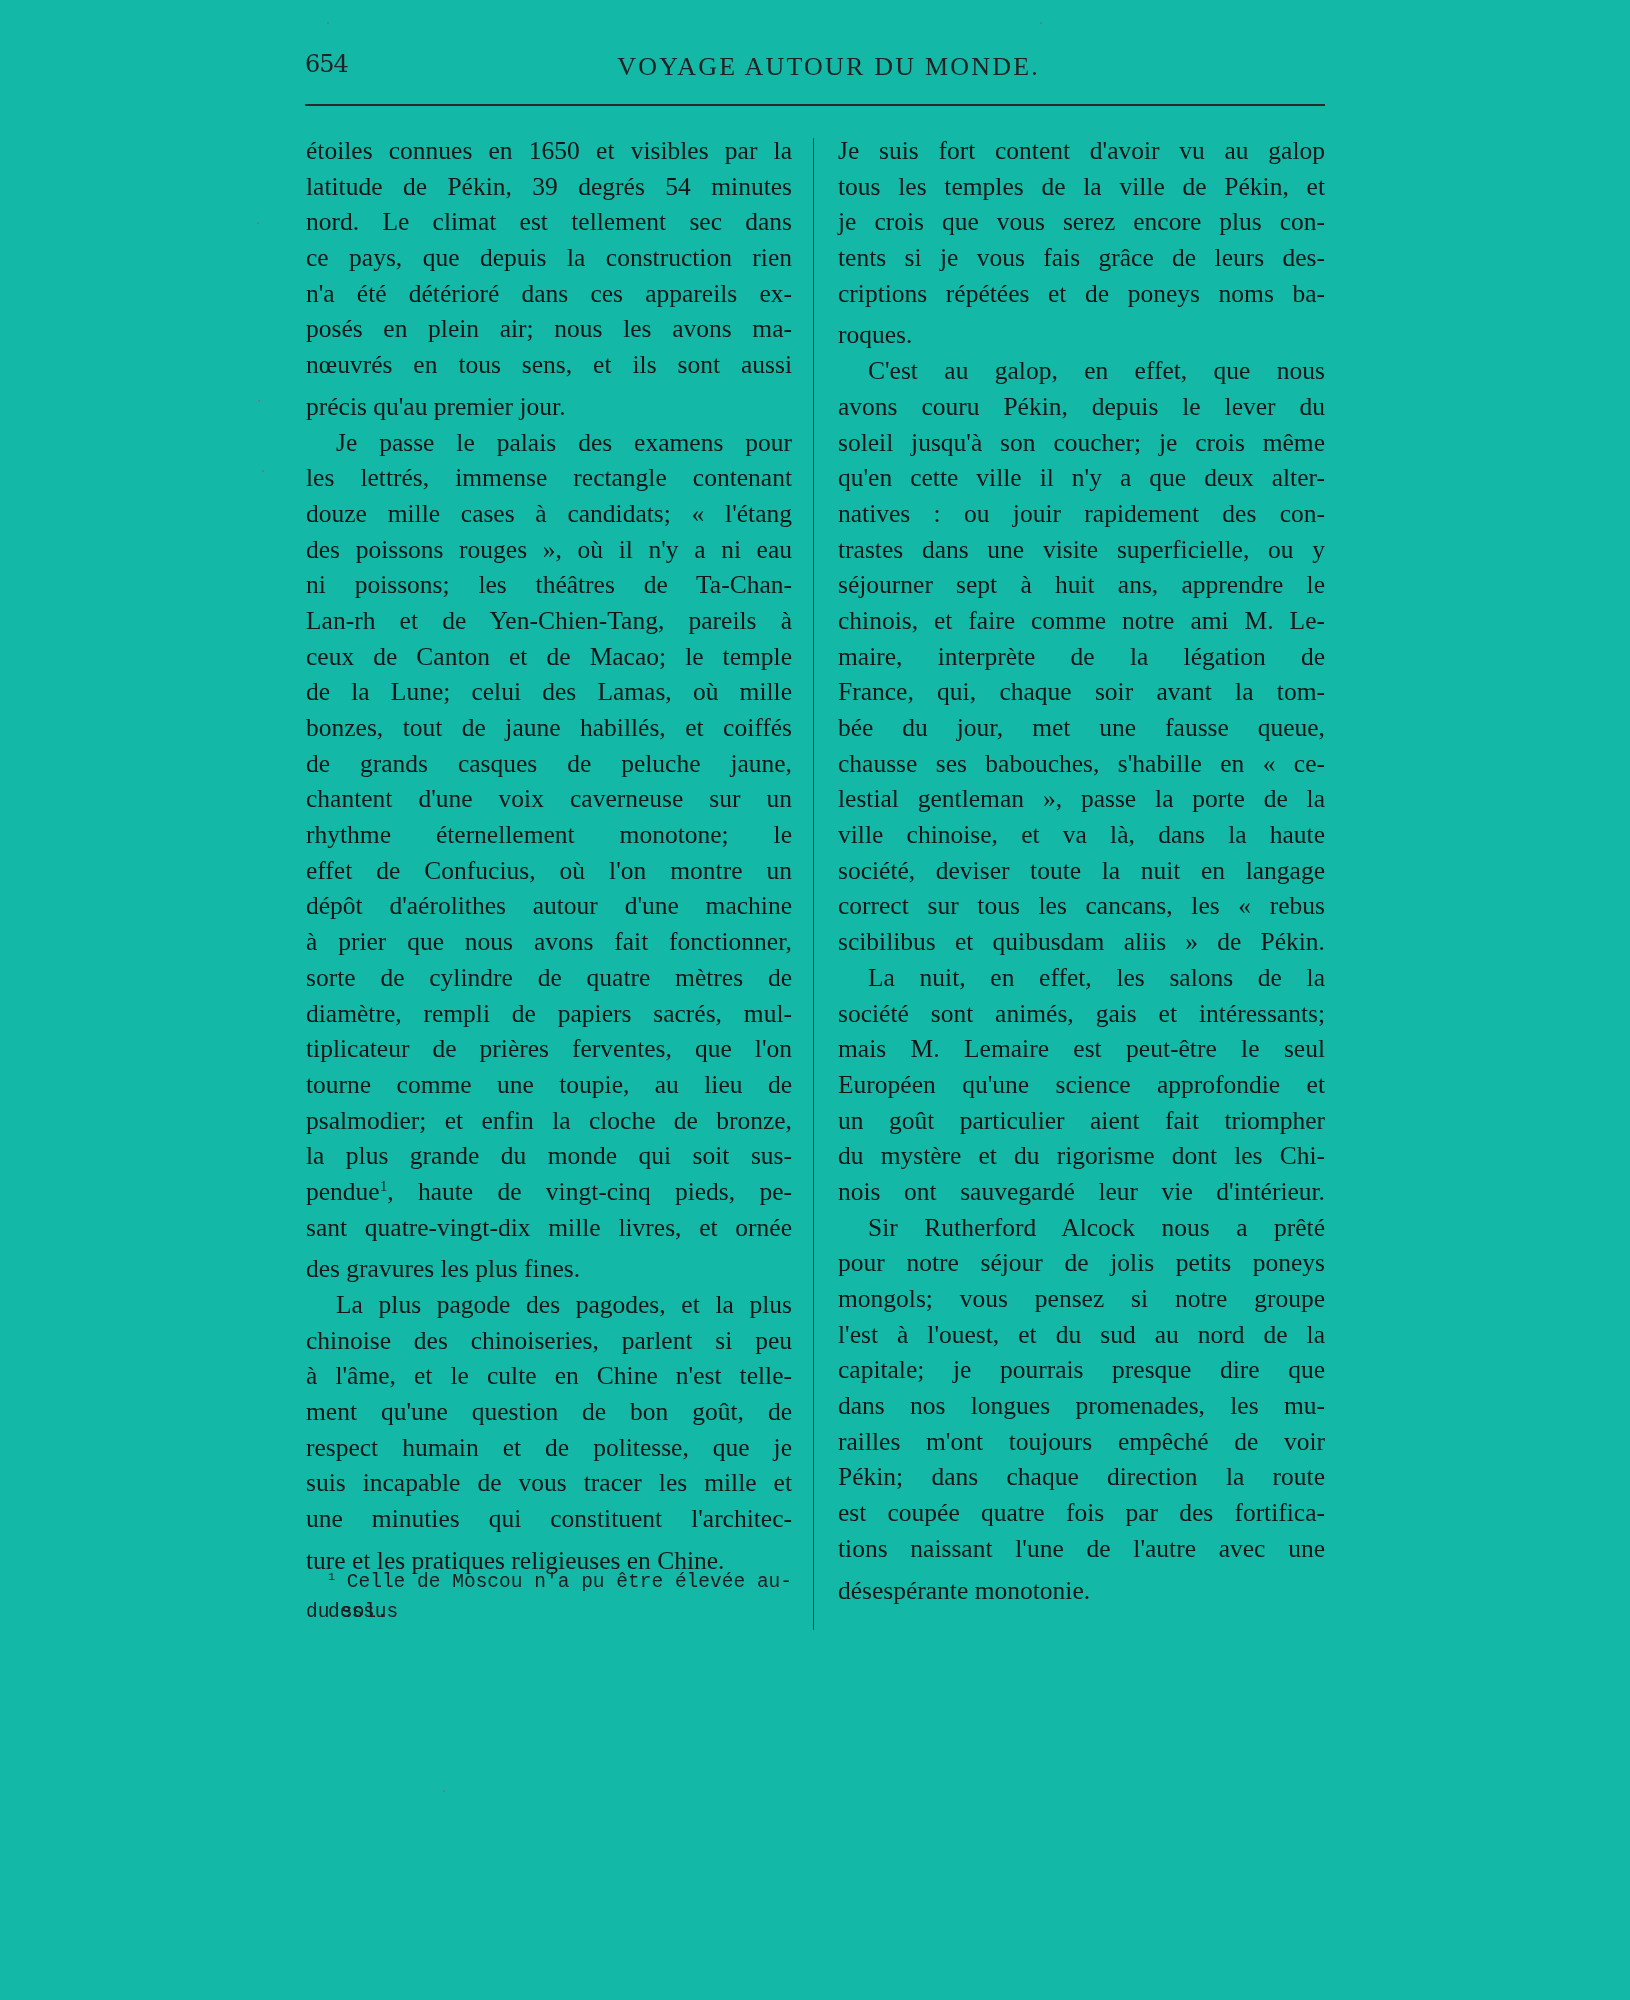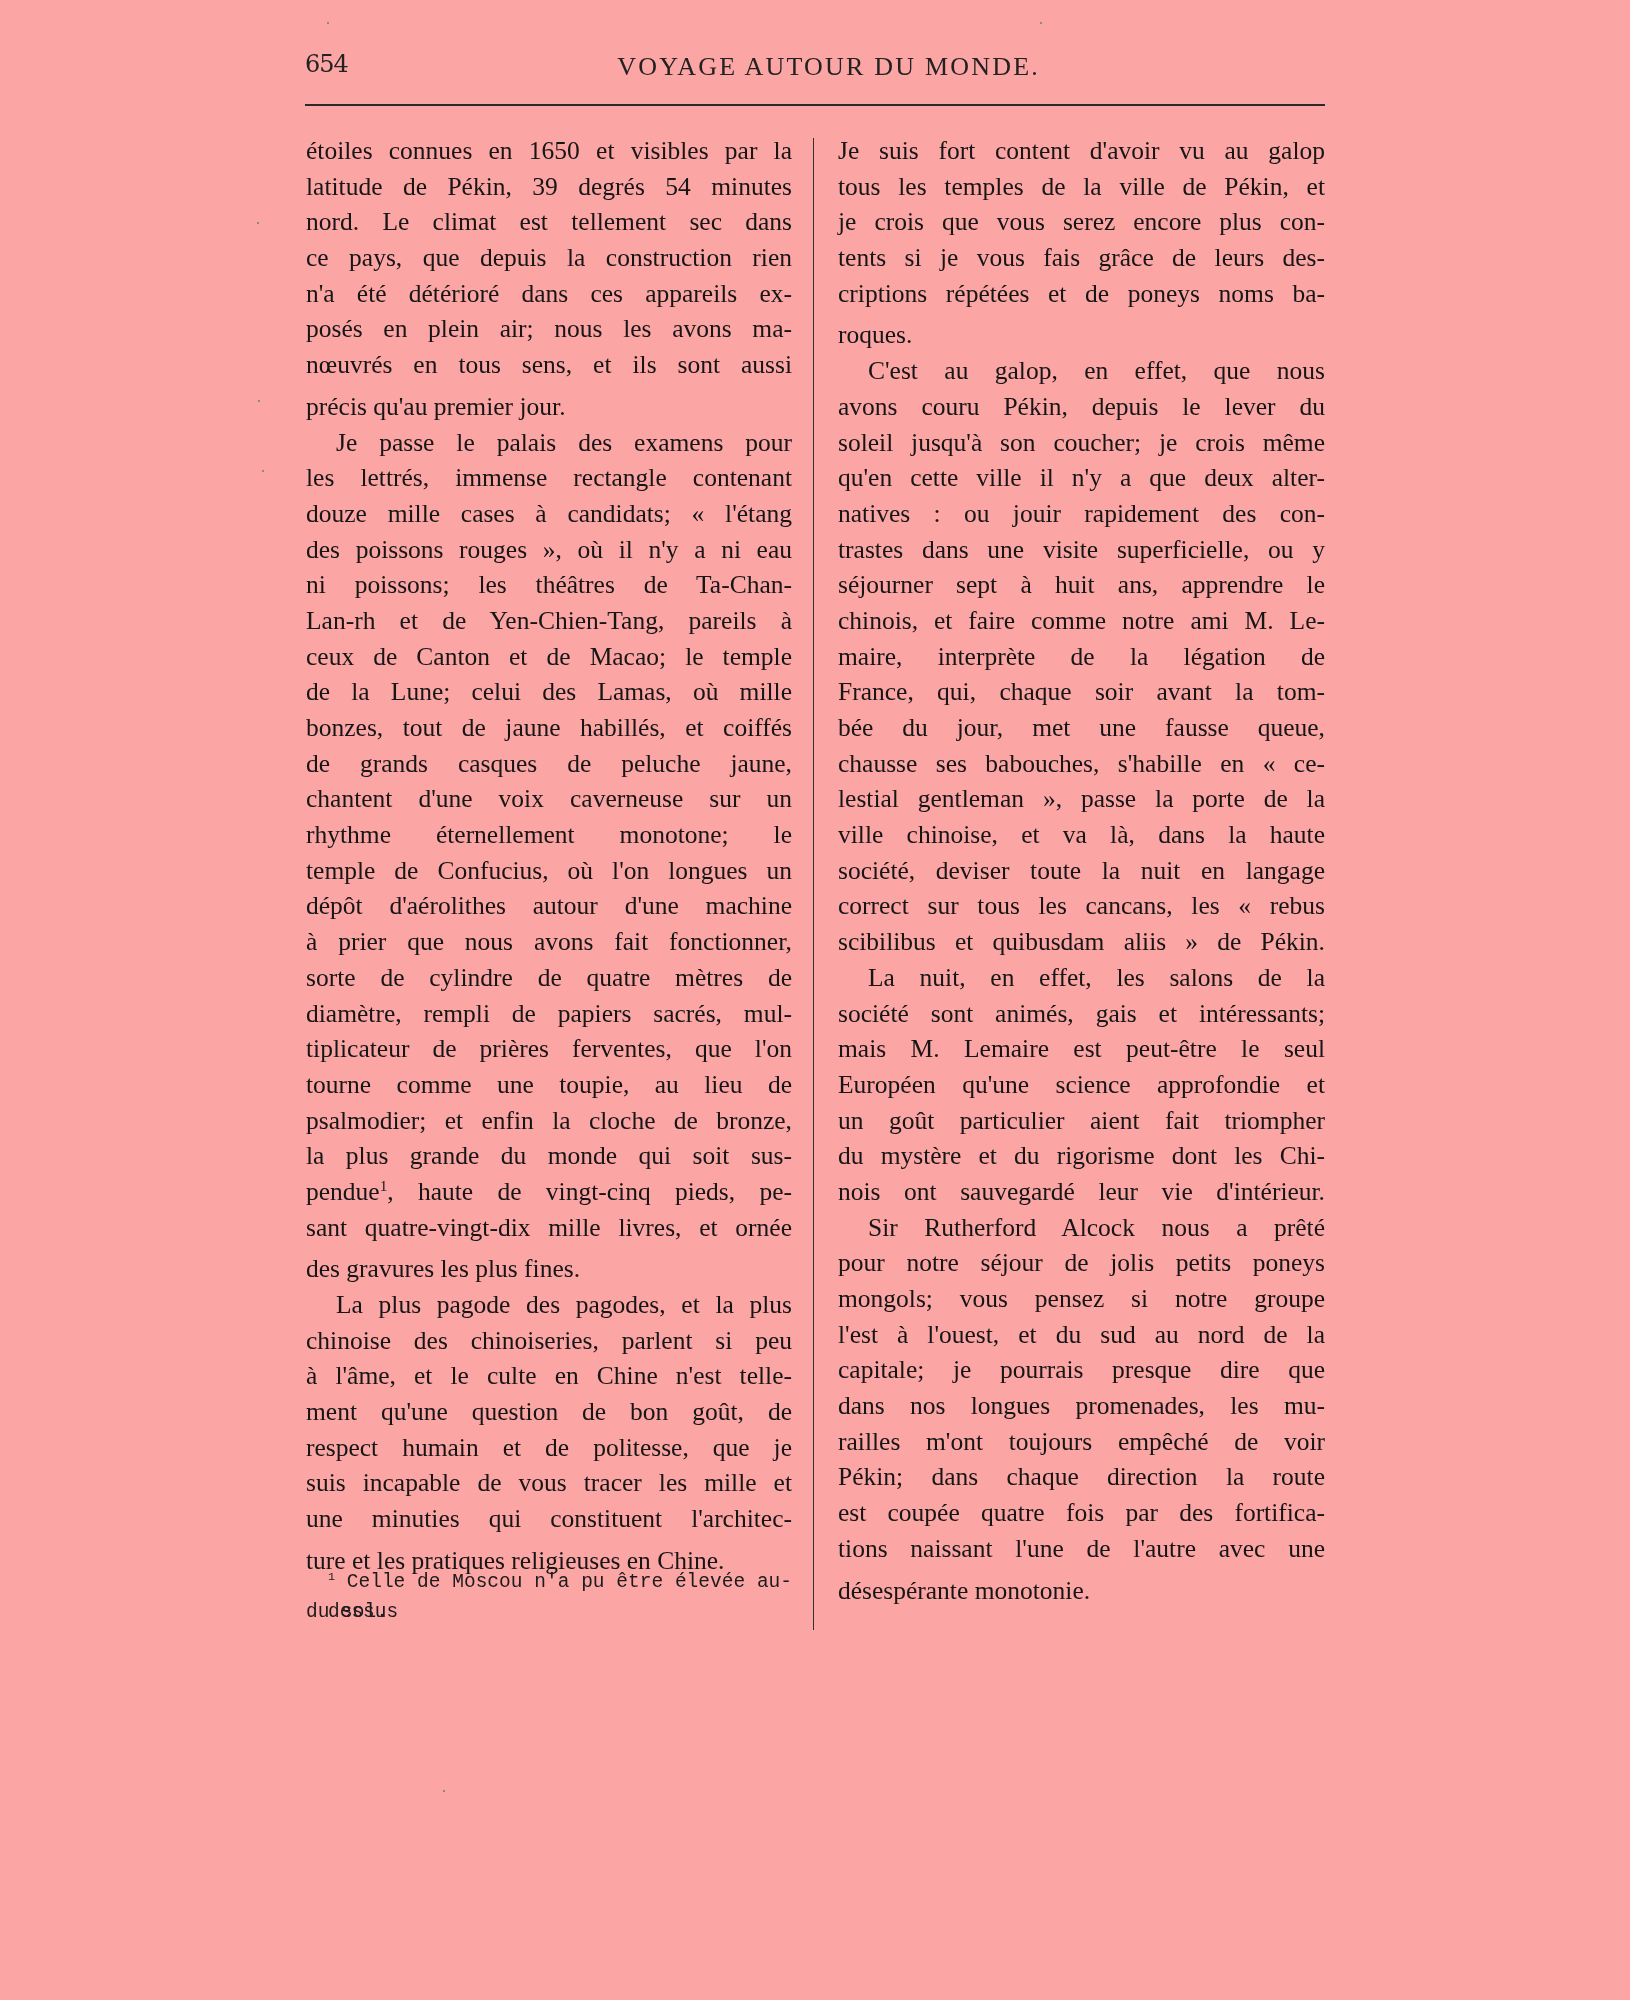--- a/index.html
+++ b/index.html
@@ -1,17 +1,17 @@
 <!DOCTYPE html>
 <html><head>
 <meta charset="utf-8">
 <style>
   html, body { margin: 0; padding: 0; background: #ffffff; }
   body { width: 1630px; height: 2000px; position: relative; overflow: hidden; color: #1a1a1a; }
-  .page { position: absolute; left: 0; top: 0; width: 1630px; height: 2000px; background: #fca5a5; }
+  .page { position: absolute; left: 0; top: 0; width: 1630px; height: 2000px; background: #14b8a6; }
   .running-head { position: absolute; left: 305px; top: 48px; width: 1020px; height: 40px; }
   .page-number { position: absolute; left: 0; top: 2px; font-family: "DejaVu Serif", serif; font-size: 24px; letter-spacing: -1px; color: #222; }
   .running-title { position: absolute; left: 290px; top: 4px; width: 445px; text-align: right; font-family: "Liberation Serif", serif; font-size: 26px; letter-spacing: 2.2px; color: #222; white-space: nowrap; }
   .head-rule { position: absolute; left: 305px; top: 104px; width: 1020px; height: 0; border-top: 2px solid #2a2a2a; }
   .column-divider { position: absolute; left: 813px; top: 138px; width: 0; height: 1492px; border-left: 1.5px solid #333; }
   .column { position: absolute; top: 133px; font-family: "Liberation Serif", serif; font-size: 25.5px; color: #161616; }
   .col-left { left: 306px; width: 486px; }
   .col-right { left: 838px; width: 487px; }
   .line { height: 35.7px; line-height: 35.7px; text-align: justify; text-align-last: justify; white-space: nowrap; overflow: visible; }
   .line.indent { padding-left: 30px; }
@@ -51,21 +51,21 @@
     <div class="line">douze mille cases à candidats; « l'étang</div>
     <div class="line">des poissons rouges », où il n'y a ni eau</div>
     <div class="line">ni poissons; les théâtres de Ta-Chan-</div>
     <div class="line">Lan-rh et de Yen-Chien-Tang, pareils à</div>
     <div class="line">ceux de Canton et de Macao; le temple</div>
     <div class="line">de la Lune; celui des Lamas, où mille</div>
     <div class="line">bonzes, tout de jaune habillés, et coiffés</div>
     <div class="line">de grands casques de peluche jaune,</div>
     <div class="line">chantent d'une voix caverneuse sur un</div>
     <div class="line">rhythme éternellement monotone; le</div>
-    <div class="line">temple de Confucius, où l'on longues un</div>
+    <div class="line">effet de Confucius, où l'on montre un</div>
     <div class="line">dépôt d'aérolithes autour d'une machine</div>
     <div class="line">à prier que nous avons fait fonctionner,</div>
     <div class="line">sorte de cylindre de quatre mètres de</div>
     <div class="line">diamètre, rempli de papiers sacrés, mul-</div>
     <div class="line">tiplicateur de prières ferventes, que l'on</div>
     <div class="line">tourne comme une toupie, au lieu de</div>
     <div class="line">psalmodier; et enfin la cloche de bronze,</div>
     <div class="line">la plus grande du monde qui soit sus-</div>
     <div class="line"><span><span>pendue</span><sup>1</sup><span>, haute de vingt-cinq pieds, pe-</span></span></div>
     <div class="line">sant quatre-vingt-dix mille livres, et ornée</div>

